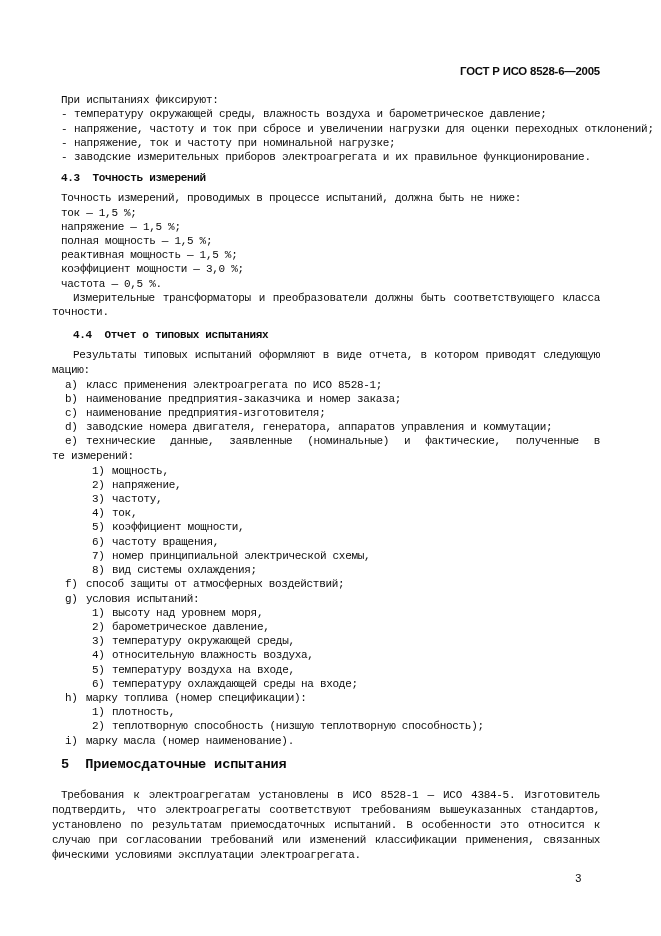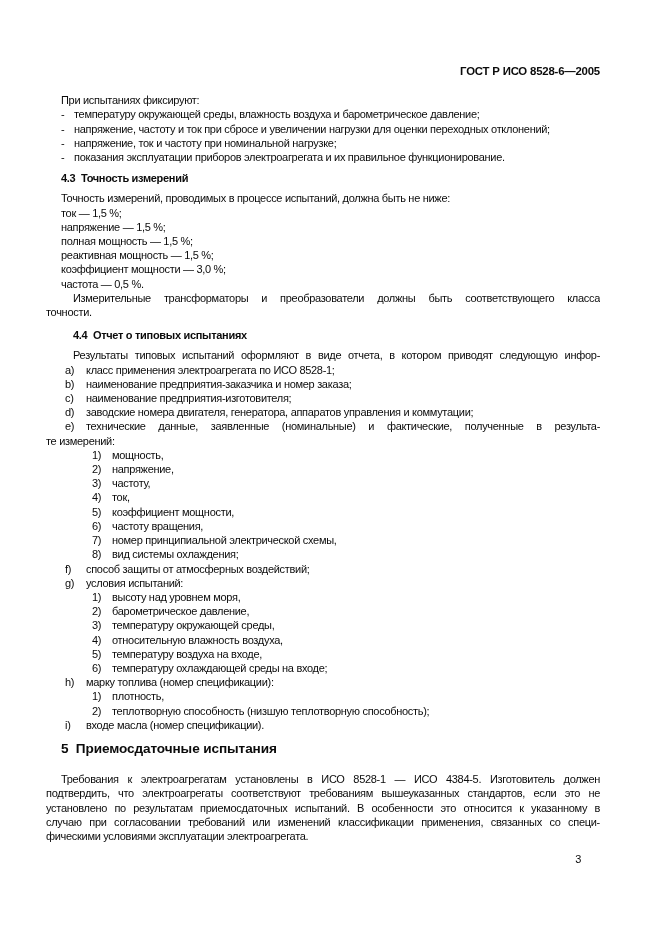--- a/index.html
+++ b/index.html
@@ -16,22 +16,22 @@
     box-sizing: border-box;
     padding: 64px 61px 16px 40px;
   }
   .doc-header {
     font-weight: 700;
     font-size: 11.4px;
     text-align: right;
     margin-bottom: 15px;
     letter-spacing: -0.2px;
   }
-  .ln { white-space: pre; }
-  .s-flush  { margin-left: 6px; }
+  .ln { white-space: pre; font-family: Liberation Mono, monospace; }
+  .s-flush  { margin-left: 12px; }
   .s-para   { margin-left: 21px; }
   .s-para2  { margin-left: 33px; }
   .s-bullet { margin-left: 21px; }
   .s-bullet .lbl { display:inline-block; width:13px; }
   .s-litem  { margin-left: 25px; }
   .s-litem .lbl { display:inline-block; width:21px; }
   .s-nitem  { margin-left: 52px; }
   .s-nitem .lbl { display:inline-block; width:20px; }
   .s-h2  { margin: 7px 0 6px 21px; font-weight: 700; }
   .s-h2b { margin: 9px 0 6px 33px; font-weight: 700; }
@@ -52,33 +52,34 @@
 </head>
 <body>
 
 <div class="page">
   <div class="doc-header">ГОСТ Р ИСО 8528-6—2005</div>
   <div id="content">
       <div class="ln s-para">При испытаниях фиксируют:</div>
       <div class="ln s-bullet"><span class="lbl">-</span><span>температуру окружающей среды, влажность воздуха и барометрическое давление;</span></div>
       <div class="ln s-bullet"><span class="lbl">-</span><span>напряжение, частоту и ток при сбросе и увеличении нагрузки для оценки переходных отклонений;</span></div>
       <div class="ln s-bullet"><span class="lbl">-</span><span>напряжение, ток и частоту при номинальной нагрузке;</span></div>
-      <div class="ln s-bullet"><span class="lbl">-</span><span>показания эксплуатации приборов электроагрегата и их правильное функционирование.</span></div>
+      <div class="ln s-bullet"><span class="lbl">-</span><span>заводские измерительных приборов электроагрегата и их правильное функционирование.</span></div>
       <div class="ln s-h2">4.3  Точность измерений</div>
       <div class="ln s-para">Точность измерений, проводимых в процессе испытаний, должна быть не ниже:</div>
       <div class="ln s-para">ток — 1,5 %;</div>
       <div class="ln s-para">напряжение — 1,5 %;</div>
       <div class="ln s-para">полная мощность — 1,5 %;</div>
       <div class="ln s-para">реактивная мощность — 1,5 %;</div>
       <div class="ln s-para">коэффициент мощности — 3,0 %;</div>
       <div class="ln s-para">частота — 0,5 %.</div>
       <div class="ln s-para2 fill">Измерительные трансформаторы и преобразователи должны быть соответствующего класса</div>
       <div class="ln s-flush">точности.</div>
       <div class="ln s-h2b">4.4  Отчет о типовых испытаниях</div>
       <div class="ln s-para2 fill">Результаты типовых испытаний оформляют в виде отчета, в котором приводят следующую инфор-</div>
+      <div class="ln s-flush">мацию:</div>
       <div class="ln s-litem"><span class="lbl">a)</span><span>класс применения электроагрегата по ИСО 8528-1;</span></div>
       <div class="ln s-litem"><span class="lbl">b)</span><span>наименование предприятия-заказчика и номер заказа;</span></div>
       <div class="ln s-litem"><span class="lbl">c)</span><span>наименование предприятия-изготовителя;</span></div>
       <div class="ln s-litem"><span class="lbl">d)</span><span>заводские номера двигателя, генератора, аппаратов управления и коммутации;</span></div>
       <div class="ln s-litem fill"><span class="lbl">e)</span><span>технические данные, заявленные (номинальные) и фактические, полученные в результа-</span></div>
       <div class="ln s-flush">те измерений:</div>
       <div class="ln s-nitem"><span class="lbl">1)</span><span>мощность,</span></div>
       <div class="ln s-nitem"><span class="lbl">2)</span><span>напряжение,</span></div>
       <div class="ln s-nitem"><span class="lbl">3)</span><span>частоту,</span></div>
       <div class="ln s-nitem"><span class="lbl">4)</span><span>ток,</span></div>
@@ -90,21 +91,21 @@
       <div class="ln s-litem"><span class="lbl">g)</span><span>условия испытаний:</span></div>
       <div class="ln s-nitem"><span class="lbl">1)</span><span>высоту над уровнем моря,</span></div>
       <div class="ln s-nitem"><span class="lbl">2)</span><span>барометрическое давление,</span></div>
       <div class="ln s-nitem"><span class="lbl">3)</span><span>температуру окружающей среды,</span></div>
       <div class="ln s-nitem"><span class="lbl">4)</span><span>относительную влажность воздуха,</span></div>
       <div class="ln s-nitem"><span class="lbl">5)</span><span>температуру воздуха на входе,</span></div>
       <div class="ln s-nitem"><span class="lbl">6)</span><span>температуру охлаждающей среды на входе;</span></div>
       <div class="ln s-litem"><span class="lbl">h)</span><span>марку топлива (номер спецификации):</span></div>
       <div class="ln s-nitem"><span class="lbl">1)</span><span>плотность,</span></div>
       <div class="ln s-nitem"><span class="lbl">2)</span><span>теплотворную способность (низшую теплотворную способность);</span></div>
-      <div class="ln s-litem"><span class="lbl">i)</span><span>входе масла (номер спецификации).</span></div>
+      <div class="ln s-litem"><span class="lbl">i)</span><span>марку масла (номер наименование).</span></div>
       <div class="ln s-h1">5  Приемосдаточные испытания</div>
       <div class="ln s-para fill">Требования к электроагрегатам установлены в ИСО 8528-1 — ИСО 4384-5. Изготовитель должен</div>
       <div class="ln s-flush fill">подтвердить, что электроагрегаты соответствуют требованиям вышеуказанных стандартов, если это не</div>
       <div class="ln s-flush fill">установлено по результатам приемосдаточных испытаний. В особенности это относится к указанному в</div>
       <div class="ln s-flush fill">случаю при согласовании требований или изменений классификации применения, связанных со специ-</div>
       <div class="ln s-flush">фическими условиями эксплуатации электроагрегата.</div>
     </div>
   <div class="page-number">3</div>
 </div>
 

